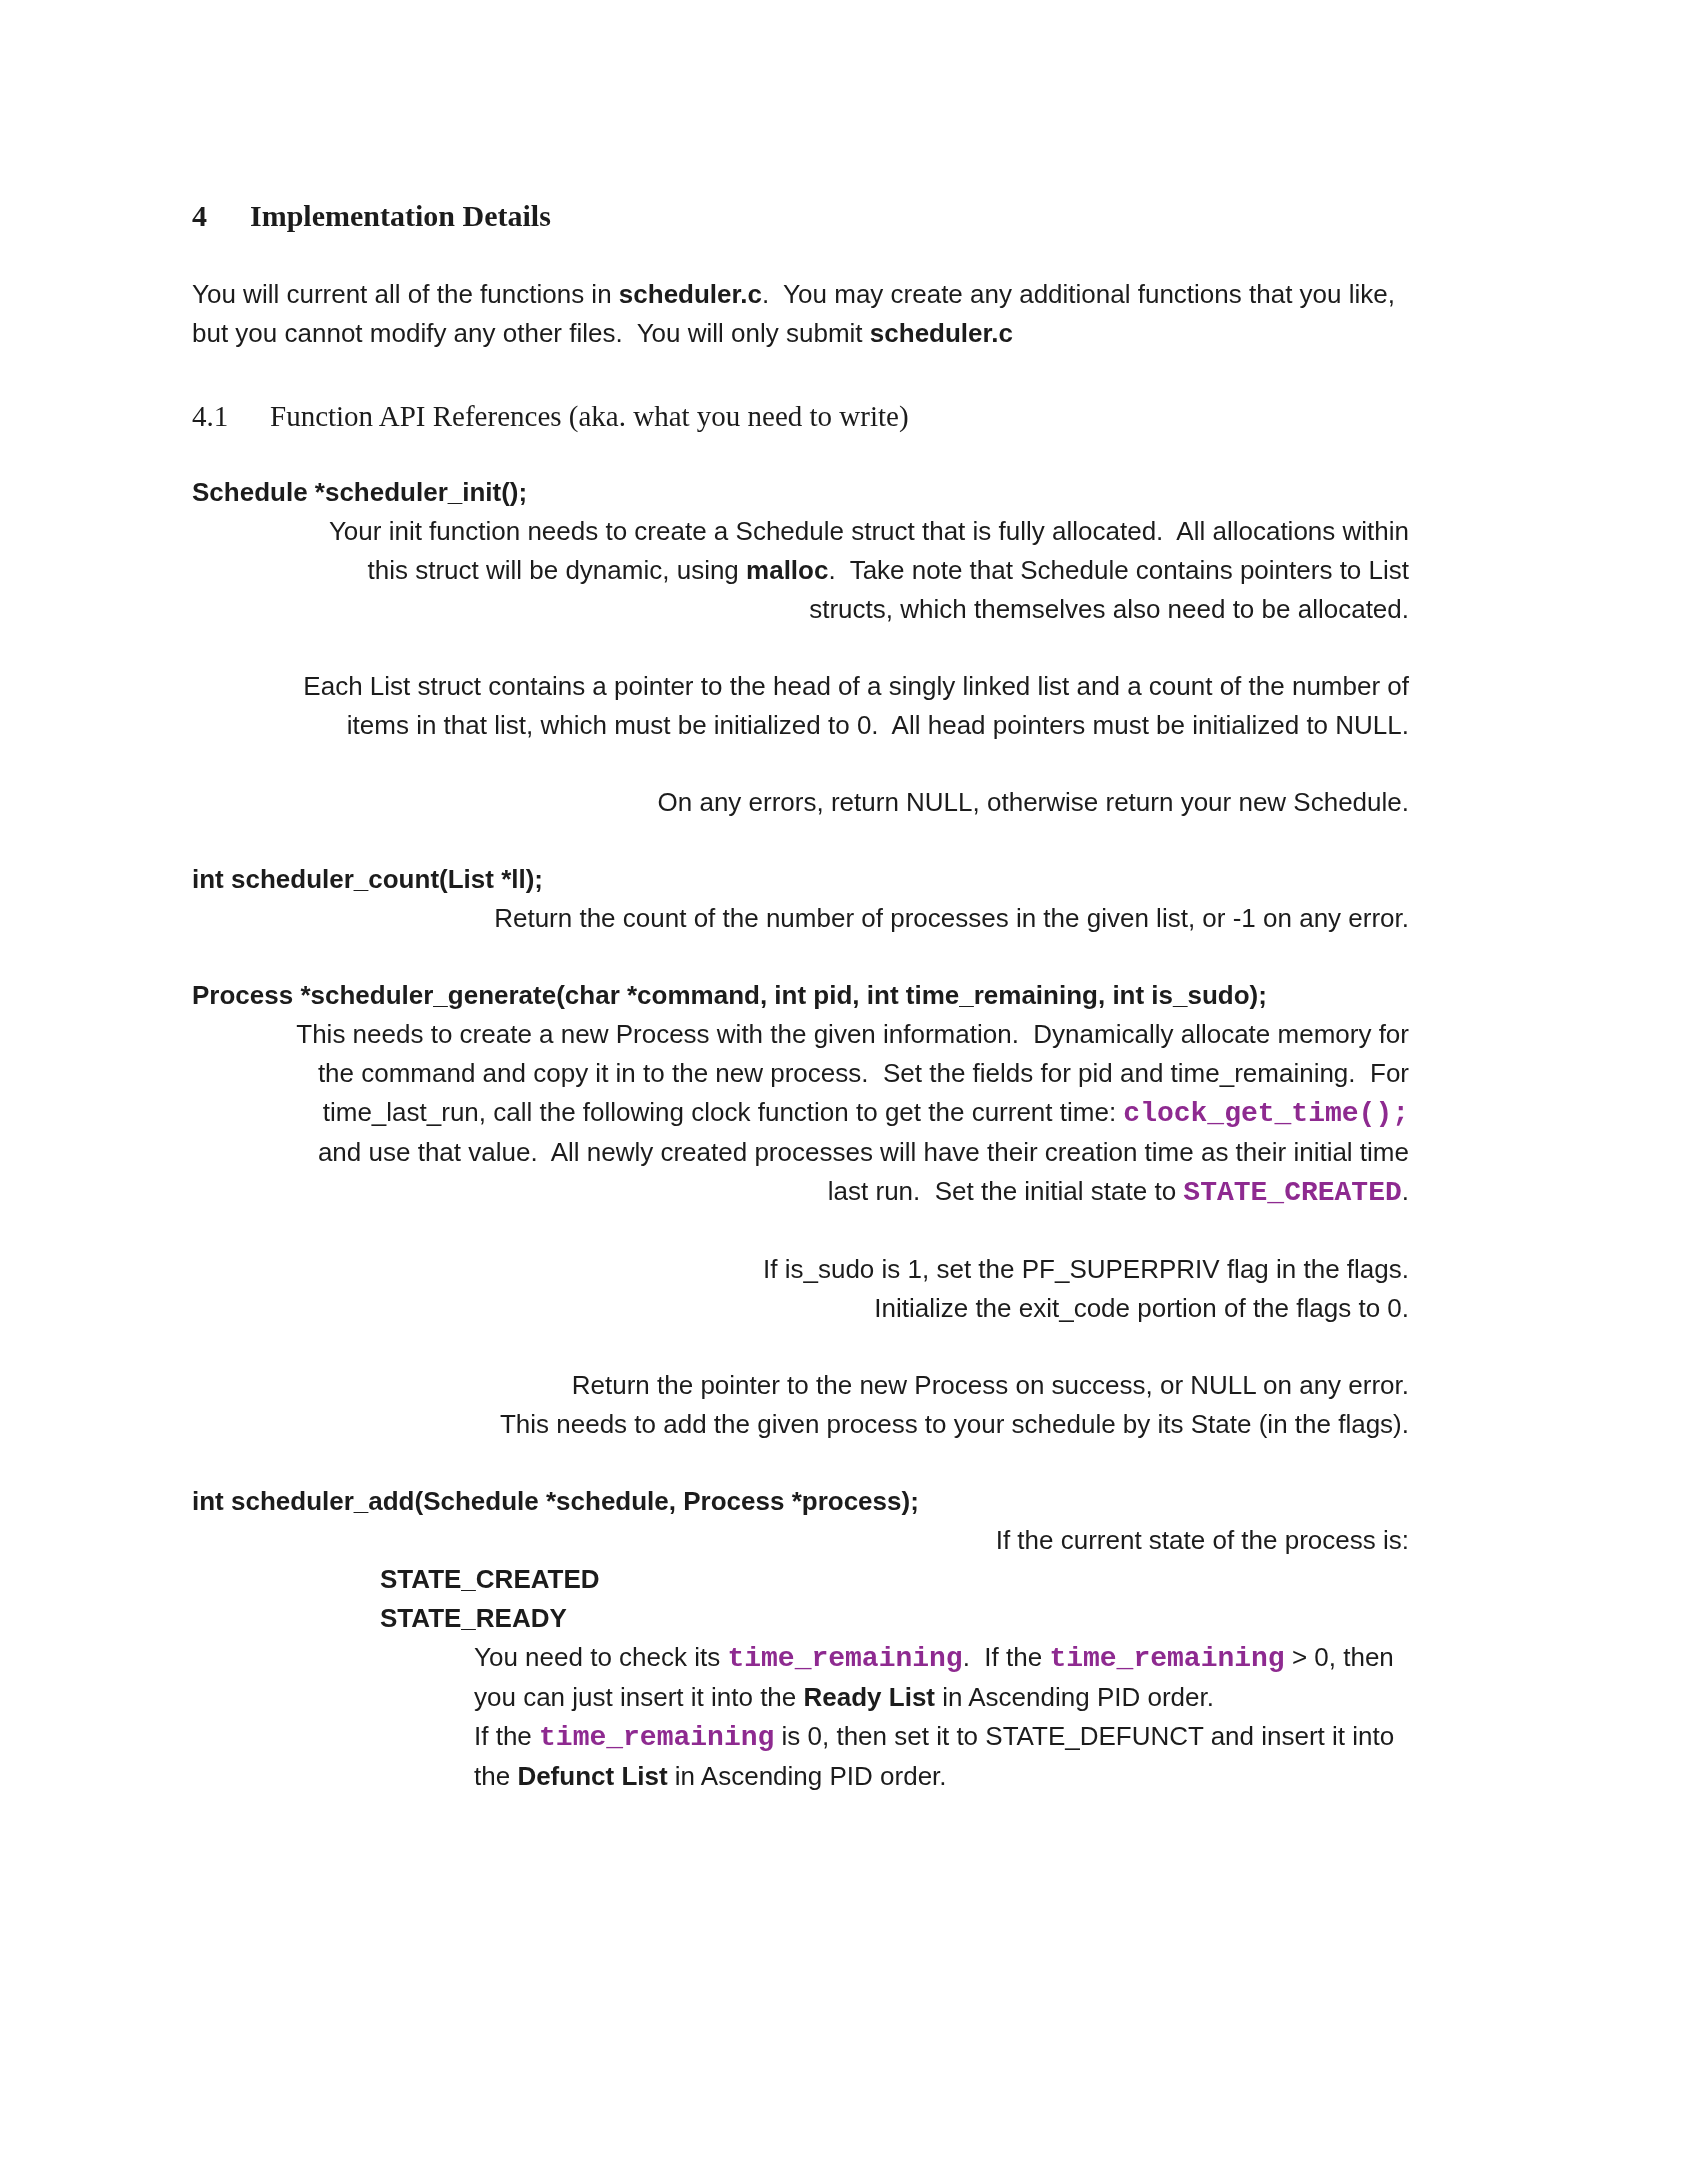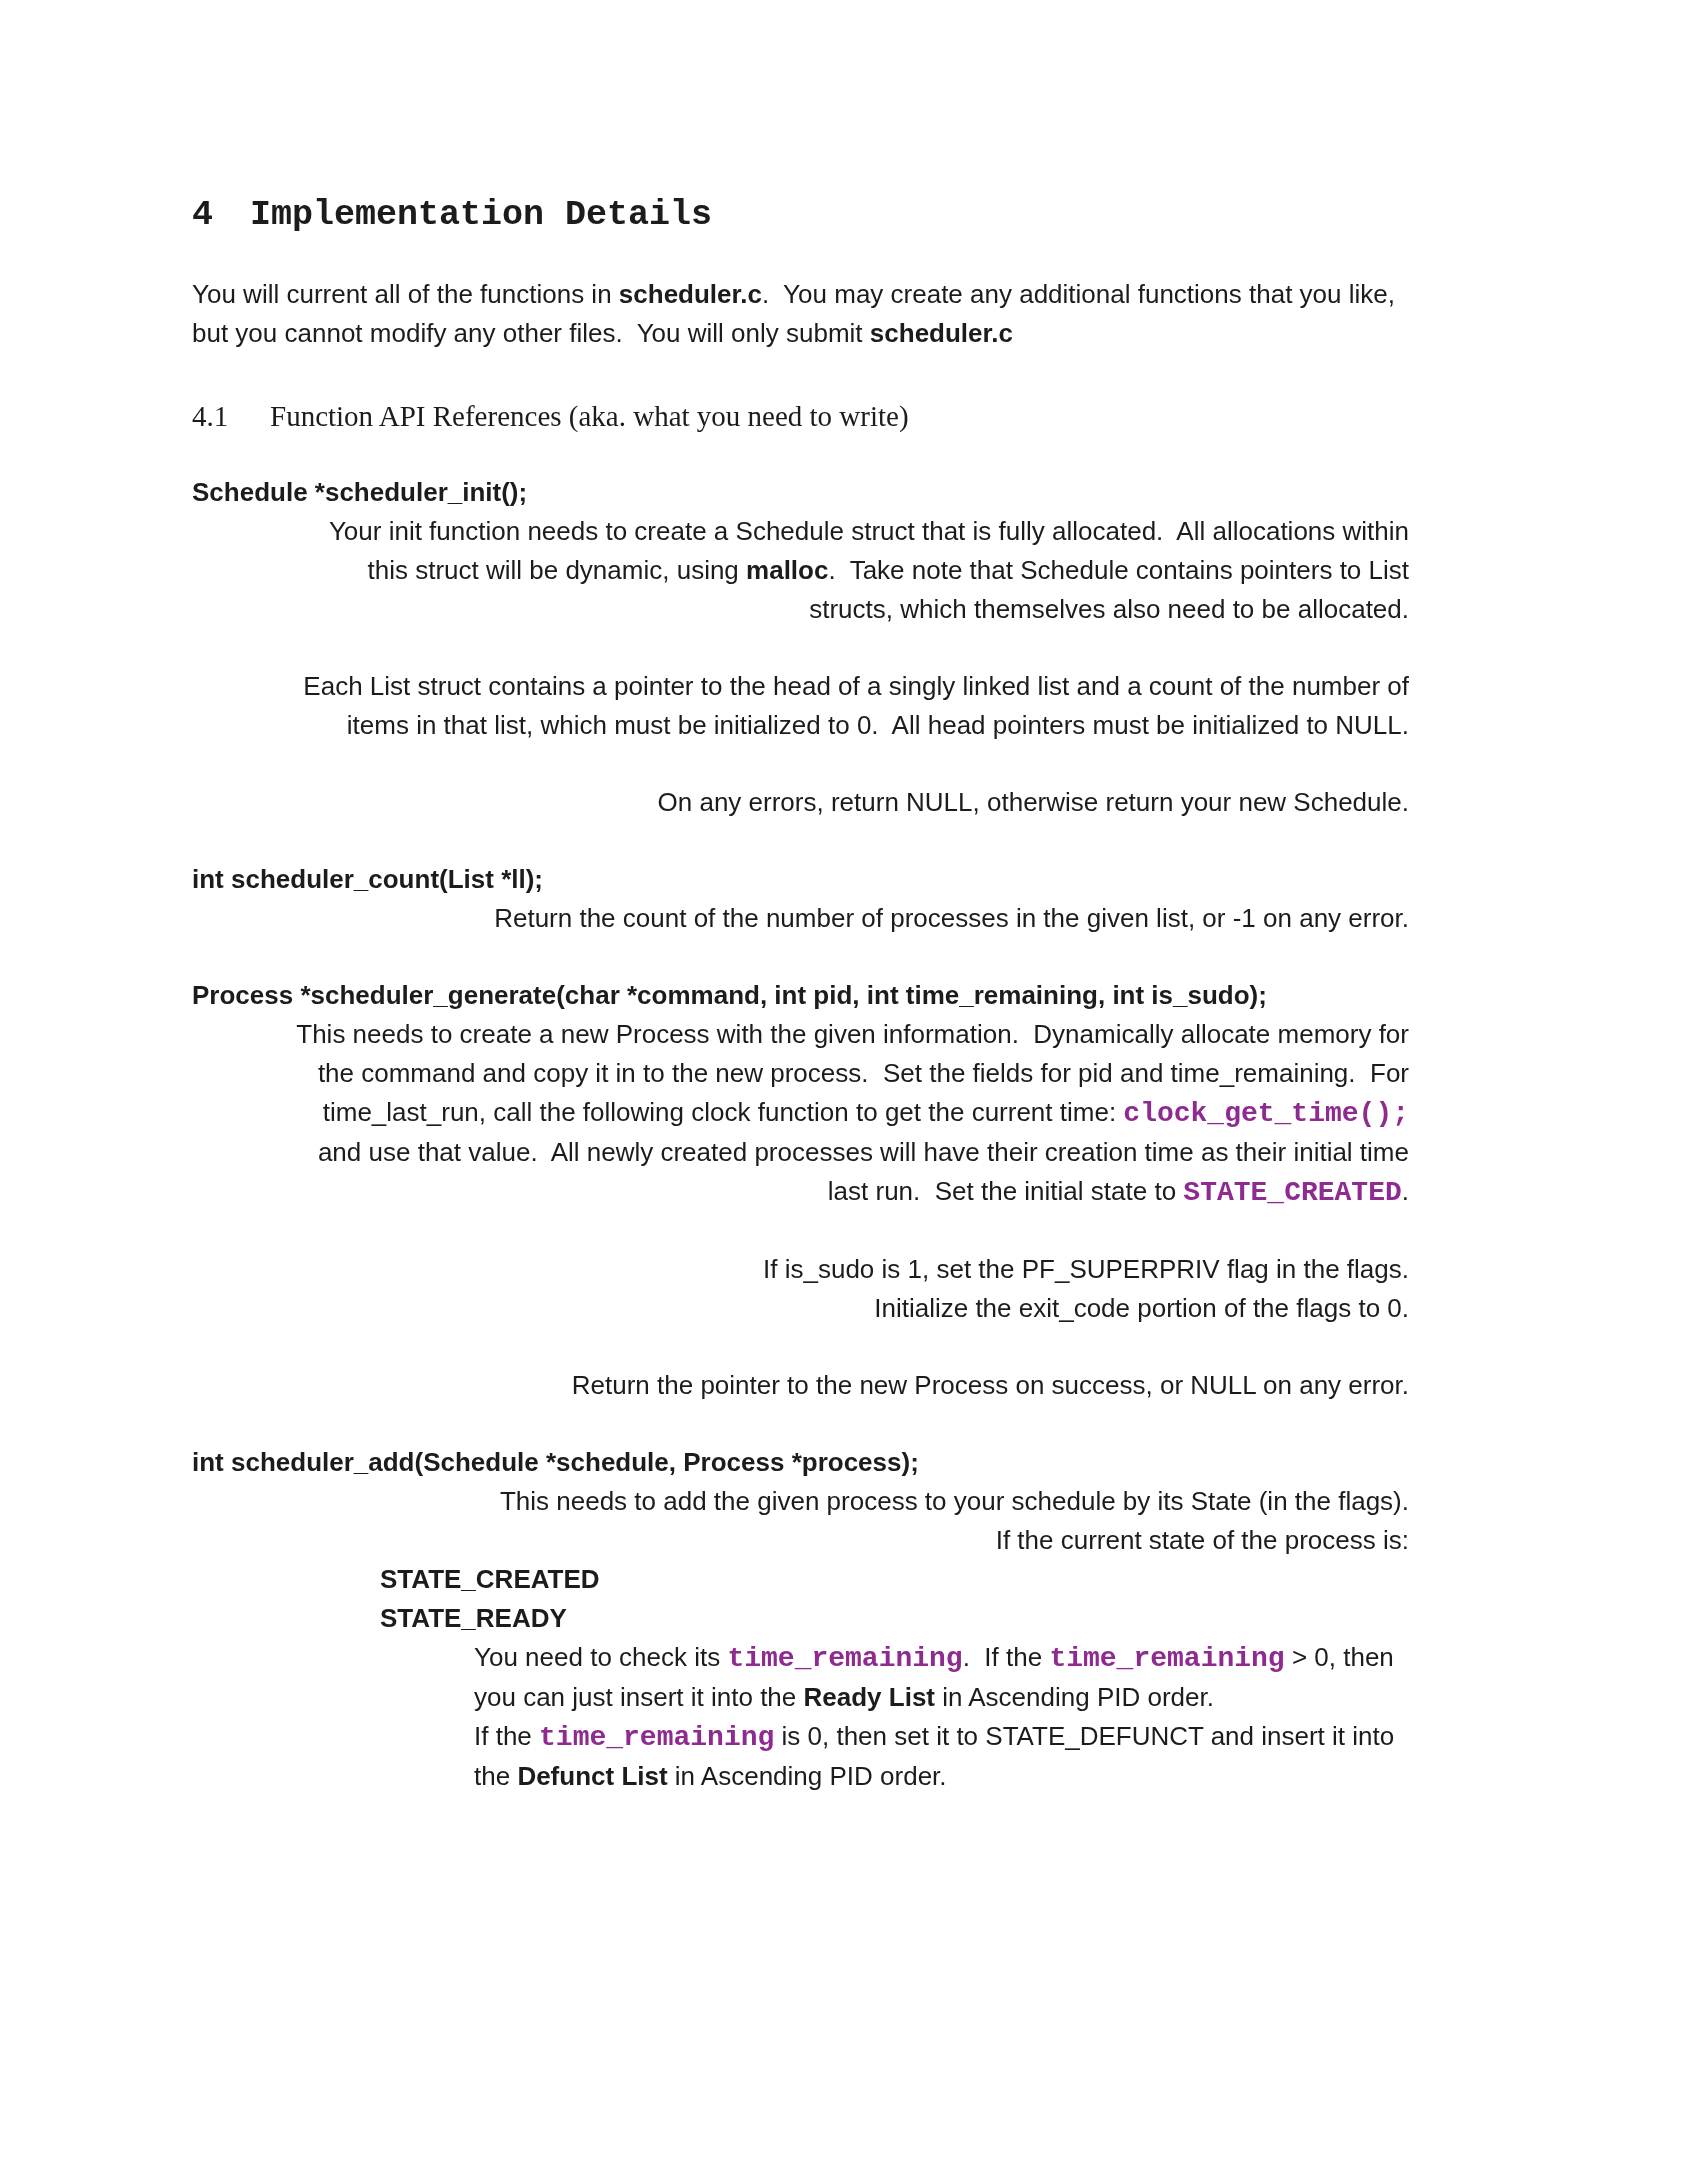--- a/index.html
+++ b/index.html
@@ -13,23 +13,23 @@
     overflow: hidden;
     font-family: "Liberation Sans", sans-serif;
     color: var(--text, #1c1c1c);
   }
   .block {
     font-size: 26px;
     line-height: 39px;
     white-space: pre-wrap;
   }
   .k-h1 {
-    font-family: Liberation Mono, monospace;
+    font-family: Liberation Serif, serif;
     font-weight: bold;
-    font-size: 35px;
+    font-size: 30px;
     line-height: 45px;
     margin-bottom: 37px;
   }
   .k-h2 {
     font-family: "Liberation Serif", serif;
     font-weight: normal;
     font-size: 29px;
     line-height: 37px;
     margin-top: 45px;
     margin-bottom: 35px;
@@ -65,22 +65,22 @@
       <div class="block k-para ind-1"><span class="r-plain">Your init function needs to create a Schedule struct that is fully allocated.  All allocations within this struct will be dynamic, using </span><span class="r-bold">malloc</span><span class="r-plain">.  Take note that Schedule contains pointers to List structs, which themselves also need to be allocated.</span></div>
       <div class="block k-para ind-1 gap"><span class="r-plain">Each List struct contains a pointer to the head of a singly linked list and a count of the number of items in that list, which must be initialized to 0.  All head pointers must be initialized to NULL.</span></div>
       <div class="block k-para ind-1 gap"><span class="r-plain">On any errors, return NULL, otherwise return your new Schedule.</span></div>
       <div class="block k-sig ind-0 gap"><span class="r-plain">int scheduler_count(List *ll);</span></div>
       <div class="block k-para ind-1"><span class="r-plain">Return the count of the number of processes in the given list, or -1 on any error.</span></div>
       <div class="block k-sig ind-0 gap"><span class="r-plain">Process *scheduler_generate(char *command, int pid, int time_remaining, int is_sudo);</span></div>
       <div class="block k-para ind-1"><span class="r-plain">This needs to create a new Process with the given information.  Dynamically allocate memory for the command and copy it in to the new process.  Set the fields for pid and time_remaining.  For time_last_run, call the following clock function to get the current time: </span><span class="r-code">clock_get_time();</span><span class="r-plain"> and use that value.  All newly created processes will have their creation time as their initial time last run.  Set the initial state to </span><span class="r-code">STATE_CREATED</span><span class="r-plain">.</span></div>
       <div class="block k-para ind-1 gap"><span class="r-plain">If is_sudo is 1, set the PF_SUPERPRIV flag in the flags.</span></div>
       <div class="block k-para ind-1"><span class="r-plain">Initialize the exit_code portion of the flags to 0.</span></div>
       <div class="block k-para ind-1 gap"><span class="r-plain">Return the pointer to the new Process on success, or NULL on any error.</span></div>
+      <div class="block k-para ind-1"><span class="r-plain">This needs to add the given process to your schedule by its State (in the flags).</span></div>
       <div class="block k-sig ind-0 gap"><span class="r-plain">int scheduler_add(Schedule *schedule, Process *process);</span></div>
-      <div class="block k-para ind-1"><span class="r-plain">This needs to add the given process to your schedule by its State (in the flags).</span></div>
       <div class="block k-para ind-1"><span class="r-plain">If the current state of the process is:</span></div>
       <div class="block k-state ind-2"><span class="r-plain">STATE_CREATED</span></div>
       <div class="block k-state ind-2"><span class="r-plain">STATE_READY</span></div>
       <div class="block k-para ind-3"><span class="r-plain">You need to check its </span><span class="r-code">time_remaining</span><span class="r-plain">.  If the </span><span class="r-code">time_remaining</span><span class="r-plain"> &gt; 0, then you can just insert it into the </span><span class="r-bold">Ready List</span><span class="r-plain"> in Ascending PID order.</span></div>
       <div class="block k-para ind-3"><span class="r-plain">If the </span><span class="r-code">time_remaining</span><span class="r-plain"> is 0, then set it to STATE_DEFUNCT and insert it into the </span><span class="r-bold">Defunct List</span><span class="r-plain"> in Ascending PID order.</span></div>
     </div>
 </div>
 
 
 </body></html>

